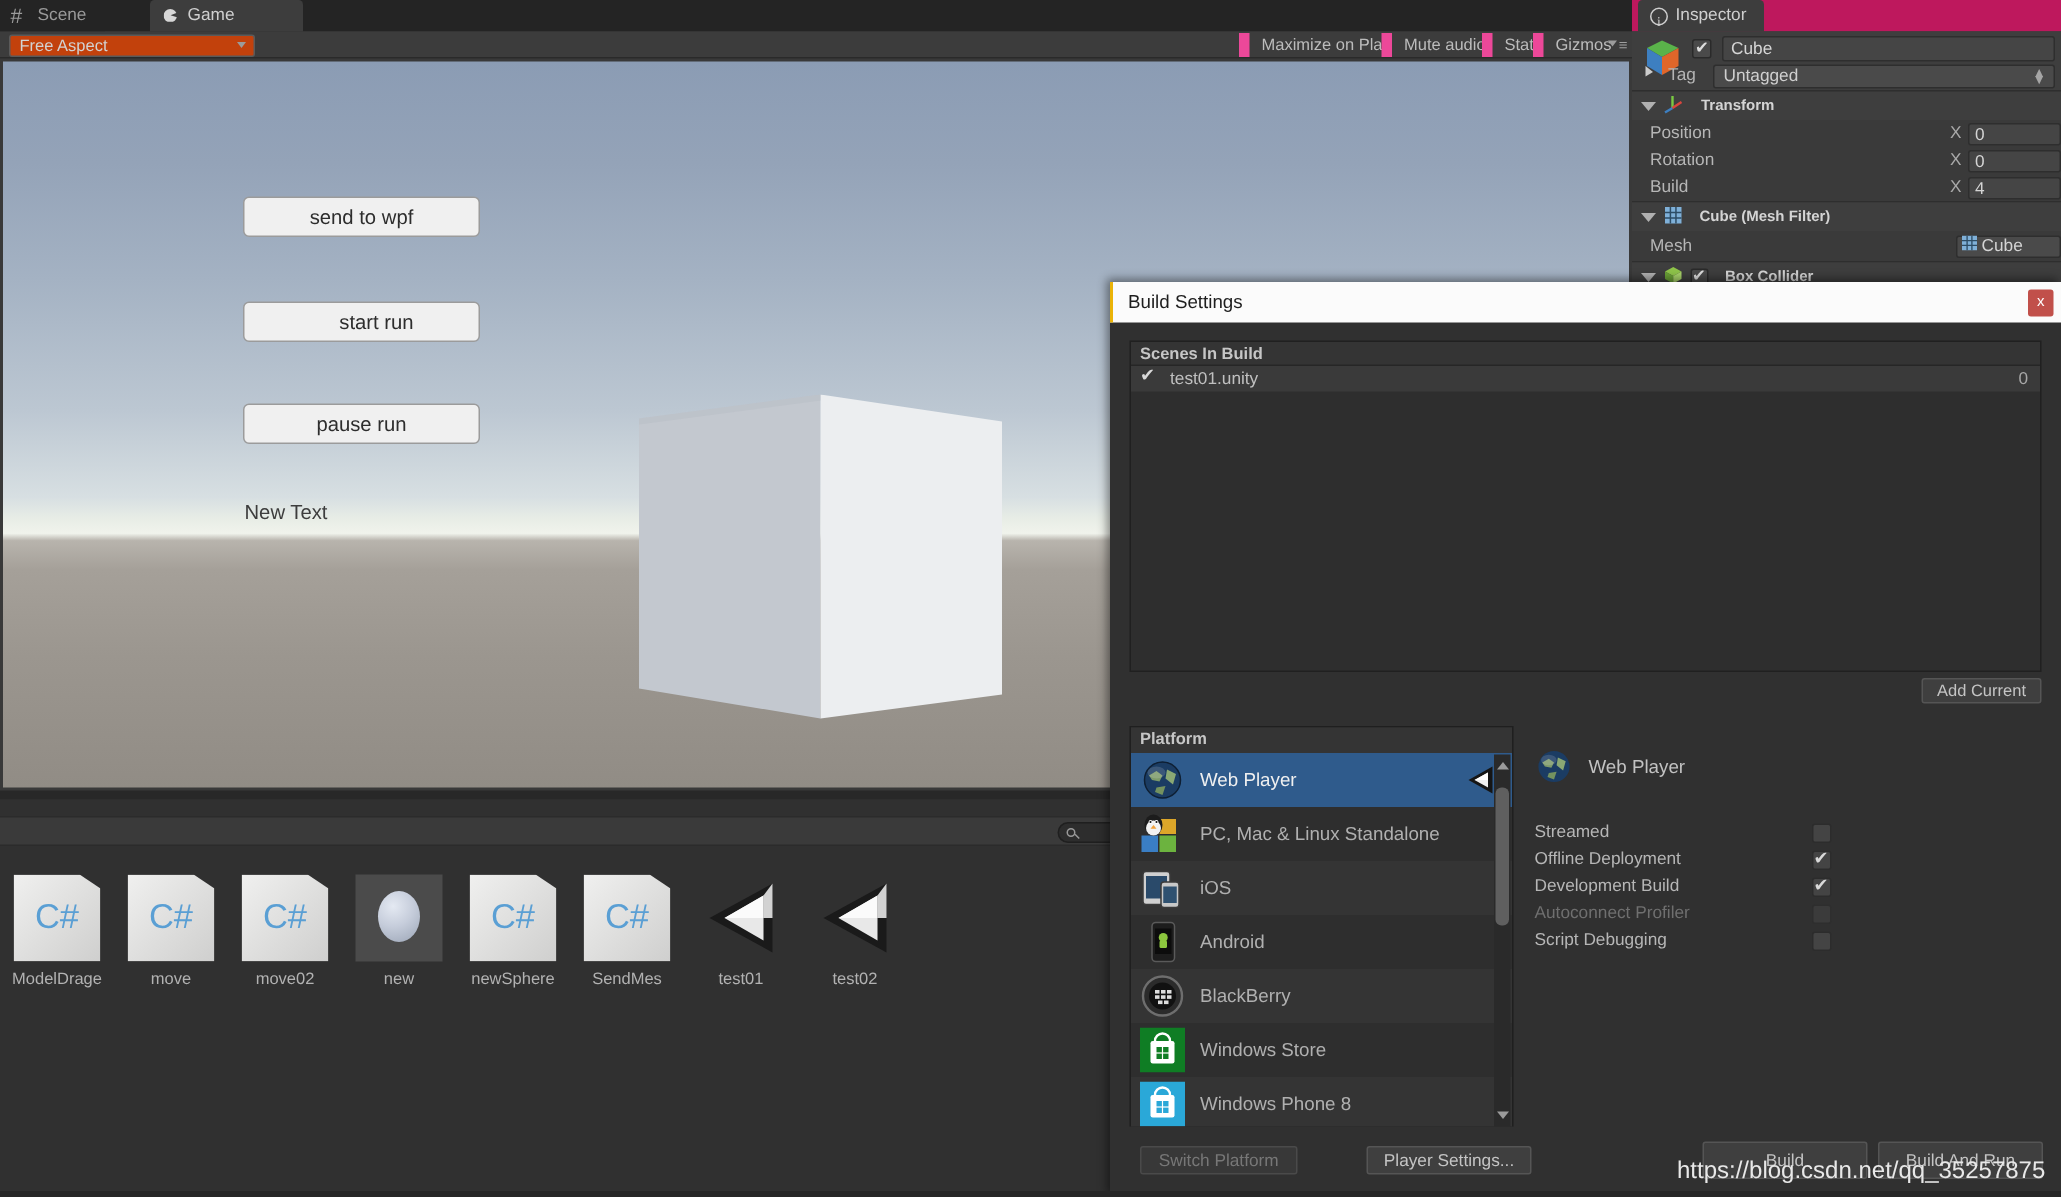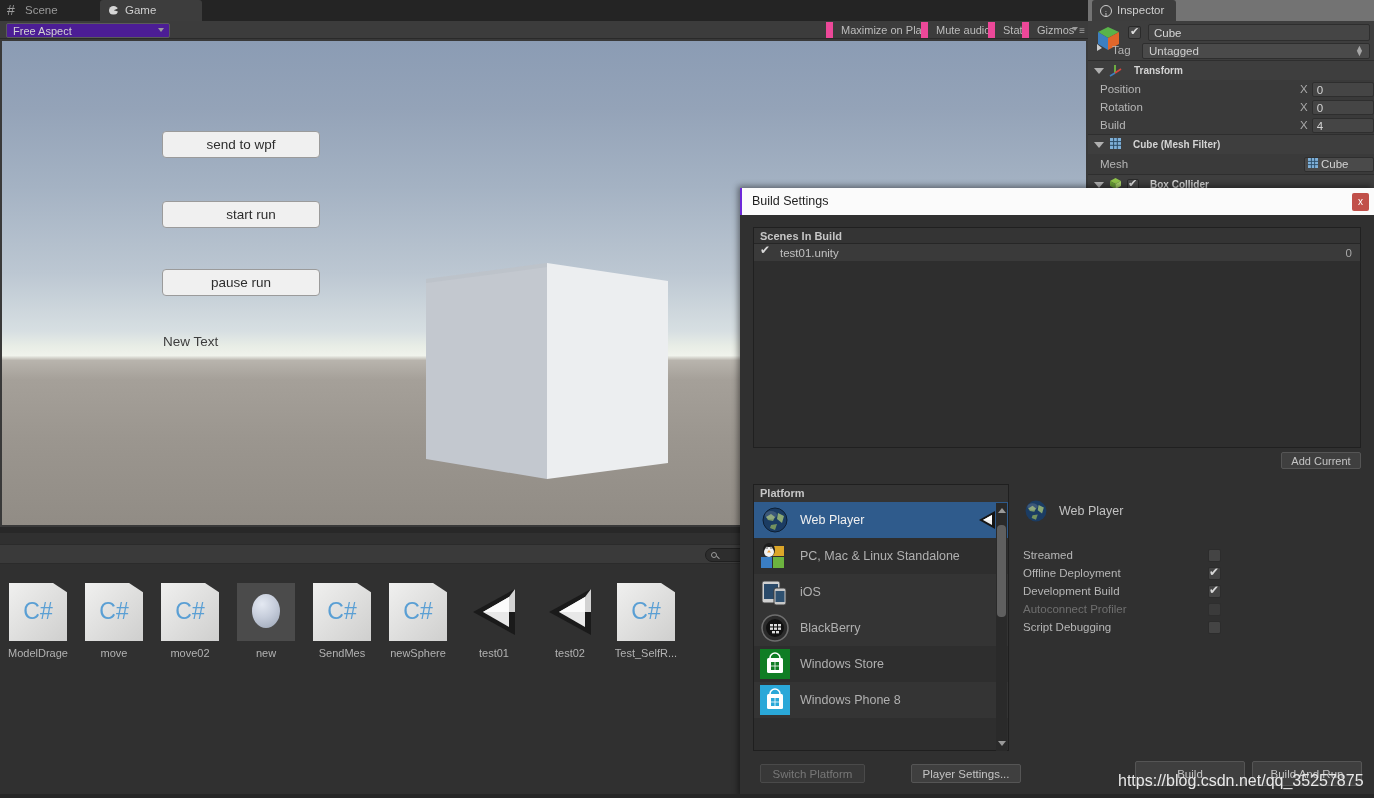--- a/index.html
+++ b/index.html
@@ -29,21 +29,21 @@
   }
   .ico-game::before {
     content: ""; position: absolute; left: 1px; top: 1px; width: 9px; height: 9px;
     border-radius: 50%; background: #d6d6d6;
     clip-path: polygon(0 0, 100% 0, 100% 34%, 52% 52%, 100% 66%, 100% 100%, 0 100%);
   }
 
   .gamebar { position: absolute; left: 0; top: 21px; width: 1088px; height: 18px; background: #3c3c3c; border-bottom: 1px solid #2a2a2a; }
   .aspect-dd {
     position: absolute; left: 6px; top: 2px; width: 164px; height: 15px;
-    background: #4c1d95; border: 1px solid #5a5a5a; border-radius: 2px;
+    background: #c2410c; border: 1px solid #5a5a5a; border-radius: 2px;
     font-size: 11px; color: #d2d2d2; line-height: 14px; padding-left: 6px;
   }
   .aspect-dd .caret { position: absolute; right: 5px; top: 4px; width: 0; height: 0;
     border-left: 3.5px solid transparent; border-right: 3.5px solid transparent; border-top: 4px solid #9b9b9b; }
   .gb-btn {
     position: absolute; top: 1px; height: 16px; line-height: 16px; padding: 0 8px;
     font-size: 11px; color: #bcbcbc; border-left: 7px solid #ec4899;
   }
   .gb-caret { position: absolute; top: 6px; width: 0; height: 0;
     border-left: 3.5px solid transparent; border-right: 3.5px solid transparent; border-top: 4px solid #9b9b9b; }
@@ -95,21 +95,21 @@
   .cs-ico::after { content: "C#"; position: absolute; left: 0; right: 0; top: 50%;
     transform: translateY(-52%); text-align: center; font-size: 23px; color: #5a9fd4;
     font-family: "Liberation Sans", sans-serif; }
   .mat-ico { width: 58px; height: 58px; background: #4b4b4b; position: relative; }
   .mat-ico::after { content: ""; position: absolute; left: 15px; top: 11px; width: 28px; height: 34px;
     border-radius: 50%; background: radial-gradient(circle at 36% 30%, #e4e9f2 0%, #c6cddb 45%, #9aa4b5 100%); }
   .unity-ico { width: 58px; height: 58px; position: relative; }
 
   
   .inspector { position: absolute; left: 1088px; top: 0; width: 286px; height: 798px; background: #383838; }
-  .insp-tabbar { position: absolute; left: 0; top: 0; width: 286px; height: 21px; background: #737373; }
+  .insp-tabbar { position: absolute; left: 0; top: 0; width: 286px; height: 21px; background: #be185d; }
   .insp-tab { position: absolute; left: 4px; top: 0; height: 21px; line-height: 21px; padding: 0 12px 0 8px;
     background: #3d3d3d; color: #cfcfcf; font-size: 11.5px; display: flex; align-items: center; gap: 5px;
     border-top-left-radius: 3px; border-top-right-radius: 3px; }
   .ico-info { width: 12px; height: 12px; border-radius: 50%; border: 1.2px solid #cfcfcf; position: relative; }
   .ico-info::after { content: "i"; position: absolute; left: 0; right: 0; top: -2px; text-align: center;
     font-size: 9px; color: #cfcfcf; font-family: "Liberation Serif", serif; }
 
   .insp-body { position: absolute; left: 0; top: 21px; width: 286px; height: 777px; background: #3a3a3a; }
   .insp-head { position: relative; height: 40px; background: #3e3e3e; border-bottom: 1px solid #2e2e2e; }
   .go-ico { position: absolute; left: 6px; top: 3px; width: 30px; height: 30px; }
@@ -139,21 +139,21 @@
   .objfield { margin-left: auto; width: 70px; height: 15px; line-height: 14px; background: #4a4a4a;
     border: 1px solid #2e2e2e; border-radius: 2px; display: flex; align-items: center; gap: 3px; padding-left: 3px;
     color: #d4d4d4; }
   .collider-check { width: 12px; height: 12px; background: #4a4a4a; border: 1px solid #2a2a2a; border-radius: 2px; position: relative; }
   .collider-check::after { content: "\2714"; position: absolute; left: 0px; top: -3px; font-size: 11px; color: #ddd; }
 
   
   .modal { position: absolute; left: 740px; top: 188px; width: 634px; height: 610px;
     background: #303030; box-shadow: -2px -2px 6px rgba(0,0,0,.45); }
   .modal-title { position: absolute; left: 0; top: 0; width: 634px; height: 27px; background: #fbfbfb;
-    border-left: 2px solid #6d28d9; }
+    border-left: 2px solid #eab308; }
   .modal-title .t { position: absolute; left: 10px; top: 6px; font-size: 12.5px; color: #1e1e1e; }
   .modal-close { position: absolute; right: 5px; top: 5px; width: 17px; height: 18px;
     background: #c1504a; color: #fff; font-size: 10px; text-align: center; line-height: 18px; border-radius: 2px; }
 
   .scenes-box { position: absolute; left: 13px; top: 39px; width: 608px; height: 221px;
     background: #2e2e2e; border: 1px solid #202020; }
   .scenes-hdr { height: 16px; line-height: 16px; padding-left: 6px; font-size: 11px; font-weight: bold;
     color: #c6c6c6; background: #343434; border-bottom: 1px solid #262626; }
   .scene-row { height: 17px; display: flex; align-items: center; padding: 0 8px 0 6px;
     background: #3a3a3a; font-size: 11.5px; color: #c0c0c0; }
@@ -287,28 +287,28 @@
         <div class="thumb">
             <div class="mat-ico"></div>
           </div>
         <div class="label">new</div>
       </div>
 
       <div class="asset">
         <div class="thumb">
             <div class="cs-ico"></div>
           </div>
+        <div class="label">newSphere</div>
+      </div>
+
+      <div class="asset">
+        <div class="thumb">
+            <div class="cs-ico"></div>
+          </div>
         <div class="label">SendMes</div>
-      </div>
-
-      <div class="asset">
-        <div class="thumb">
-            <div class="cs-ico"></div>
-          </div>
-        <div class="label">newSphere</div>
       </div>
 
       <div class="asset">
         <div class="thumb">
           <div class="unity-ico">
             <svg width="58" height="58" viewBox="0 0 58 58">
               <polygon points="50,6 50,52 8,29" fill="#1a1a1a"></polygon>
               <polygon points="44,14 44,44 18,29" fill="#e8e8e8"></polygon>
               <polygon points="44,14 44,29 18,29" fill="#fbfbfb"></polygon>
               <polygon points="50,6 44,14 44,29 50,29" fill="#d2d2d2"></polygon>
@@ -325,26 +325,20 @@
               <polygon points="50,6 50,52 8,29" fill="#1a1a1a"></polygon>
               <polygon points="44,14 44,44 18,29" fill="#e8e8e8"></polygon>
               <polygon points="44,14 44,29 18,29" fill="#fbfbfb"></polygon>
               <polygon points="50,6 44,14 44,29 50,29" fill="#d2d2d2"></polygon>
             </svg>
           </div>
         </div>
         <div class="label">test02</div>
       </div>
 
-      <div class="asset">
-        <div class="thumb">
-            <div class="cs-ico"></div>
-          </div>
-        <div class="label">Test_SelfR...</div>
-      </div>
 
     </div>
   </div>
 
   <div class="inspector">
     <div class="insp-tabbar">
       <div class="insp-tab">
         <span class="ico-info"></span>
         <span>Inspector</span>
       </div>
@@ -512,20 +506,31 @@
             <svg width="30" height="30" viewBox="0 0 30 30">
               <rect x="2" y="4" width="18" height="22" rx="2" fill="#d0d0d0" stroke="#3a3a3a"></rect>
               <rect x="4" y="7" width="14" height="15" fill="#2a4a6a"></rect>
               <rect x="14" y="11" width="12" height="17" rx="2" fill="#c8c8c8" stroke="#3a3a3a"></rect>
               <rect x="15.5" y="14" width="9" height="11" fill="#2f5170"></rect>
             </svg>
           </span>
           <span>iOS</span>
         </div>
 
+        <div class="plat-row even">
+          <span class="plat-ico">
+            <svg width="30" height="30" viewBox="0 0 30 30">
+              <rect x="8" y="2" width="15" height="26" rx="2.5" fill="#1d1d1d" stroke="#5a5a5a"></rect>
+              <rect x="10" y="6" width="11" height="17" fill="#0c0c0c"></rect>
+              <circle cx="15.5" cy="12" r="3" fill="#8cc63e"></circle>
+              <rect x="13" y="14" width="5" height="5" rx="1" fill="#8cc63e"></rect>
+            </svg>
+          </span>
+          <span>Android</span>
+        </div>
 
         <div class="plat-row odd">
           <span class="plat-ico">
             <svg width="30" height="30" viewBox="0 0 30 30">
               <circle cx="15" cy="15" r="13" fill="#2b2b2b" stroke="#6e6e6e" stroke-width="1.6"></circle>
               <circle cx="15" cy="15" r="9" fill="#111"></circle>
               <rect x="10" y="11" width="3" height="2.4" fill="#ddd"></rect>
               <rect x="14" y="11" width="3" height="2.4" fill="#ddd"></rect>
               <rect x="18" y="11" width="3" height="2.4" fill="#ddd"></rect>
               <rect x="10" y="14.5" width="3" height="2.4" fill="#ddd"></rect>

